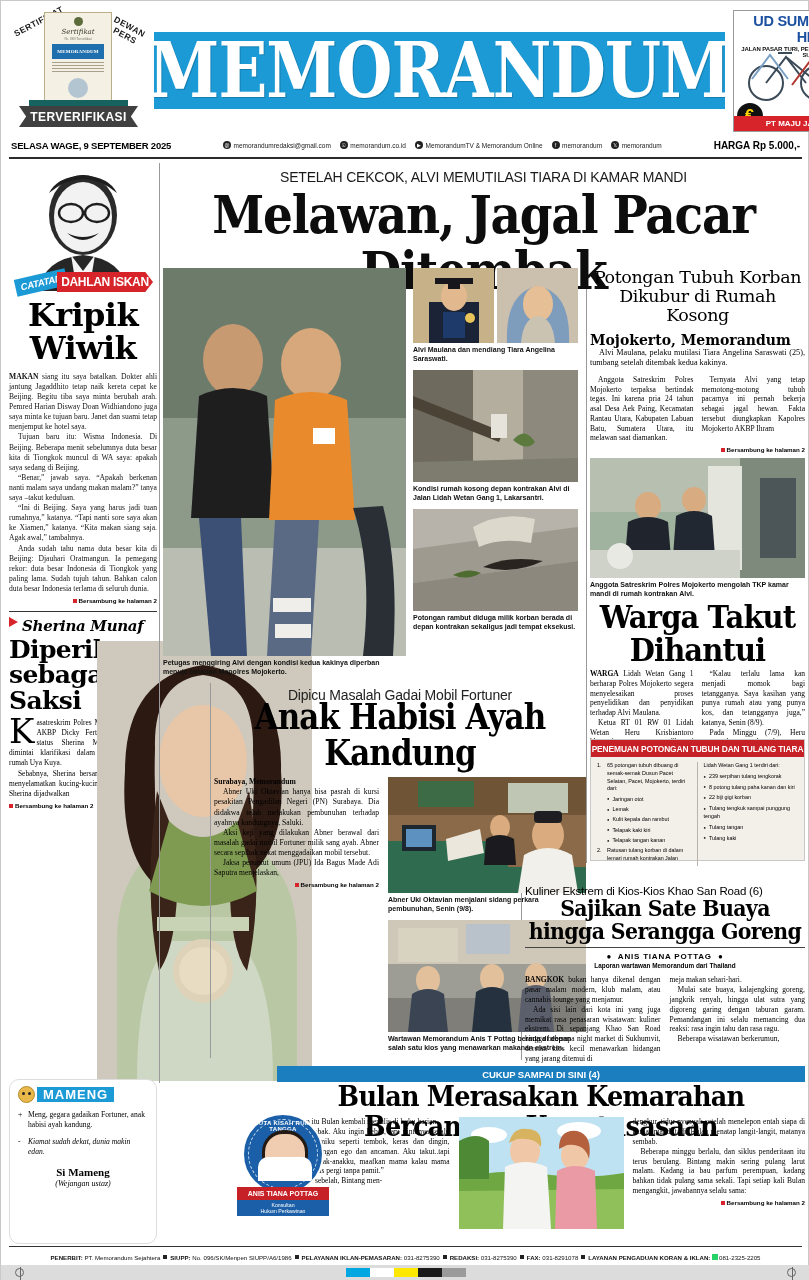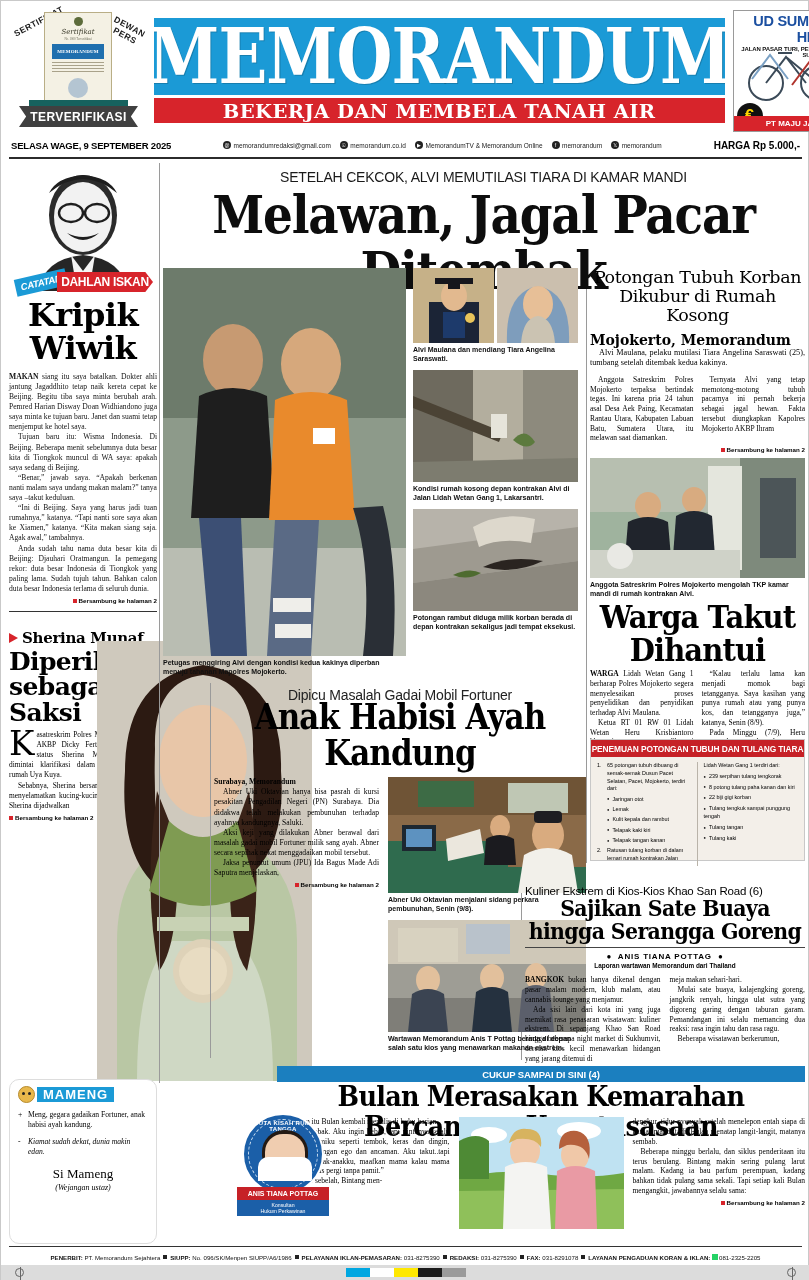--- a/index.html
+++ b/index.html
@@ -127,22 +127,22 @@
   .body-col { font-size:7.6px; line-height:1.33; text-align:justify; color:#131313; margin-top:7px;}
   .body-col p { text-indent: 9px; }
   .body-col p:first-child { text-indent: 0; }
   .body-col b.lead { font-weight:bold; }
   .cont {
     font-family:"Liberation Sans", sans-serif; font-weight:bold; font-size:6.2px;
     text-align:right; margin-top:3px;
   }
   .cont .sq { display:inline-block; width:4px;height:4px;background:#d7242b;margin-right:2px;}
   .sherina-head {
-    display:flex; align-items:center; gap:4px; margin-top:7px;
-    border-top:1px solid #333; padding-top:17px;
+    display:flex; gap:4px; margin-top:7px;
+    border-top:1px solid #333; padding-top:5px;font-style:italic;
   }
   .tri { width:0;height:0;border-left:9px solid #d7242b;border-top:5px solid transparent;border-bottom:5px solid transparent;}
   .sherina-head span { font-family:"DejaVu Serif",serif; font-size:15px; font-weight:bold; letter-spacing:-.3px;}
   .diperiksa { font-family:"DejaVu Serif", serif; font-weight:bold; font-size:25px; line-height:1.02; margin-top:2px; letter-spacing:-.6px;}
   .sherina-body { position:relative; margin-top:5px; font-size:7.4px; line-height:1.32; text-align:justify;}
   .dropcap { float:left; font-family:"DejaVu Serif",serif; font-size:34px; line-height:.78;
     font-weight:normal; padding-right:2px; }
   .sherina-photo {
     position:absolute; left:96px; top:640px; width:215px; height:440px; overflow:hidden;
   }
@@ -156,21 +156,21 @@
   .mameng-logo { display:flex; align-items:center; gap:2px; }
   .mameng-face { width:17px;height:17px;border-radius:50%;background:#e8b84b;border:1px solid #b58a2c;
     position:relative;}
   .mameng-face::before{content:"";position:absolute;left:3px;top:5px;width:3px;height:3px;border-radius:50%;background:#222;}
   .mameng-face::after{content:"";position:absolute;right:3px;top:5px;width:3px;height:3px;border-radius:50%;background:#222;}
   .mameng-word { background:#1b9ad6; color:#fff; font-family:"Liberation Sans",sans-serif;
     font-weight:bold; font-size:13px; padding:0 6px; letter-spacing:1px;}
   .mameng p { font-size:7.6px; line-height:1.32; margin-top:7px; padding-left:10px; position:relative;}
   .mameng p .bullet { position:absolute; left:0; top:0; }
   .mameng .ital { font-style:italic; }
-  .mameng .sign { text-align:center; font-weight:normal; font-size:13px; margin-top:9px;}
+  .mameng .sign { text-align:center; font-weight:bold; font-size:11px; margin-top:9px;}
   .mameng .signsub { text-align:center; font-style:italic; font-size:8px; margin-top:1px;}
 
   
   .kicker-main {
     position:absolute; left:160px; top:168px; width:645px; text-align:center;
     font-family:"Liberation Sans", sans-serif; font-size:14px; letter-spacing:-.2px; color:#1a1a1a;
   }
   .headline-main {
     position:absolute; left:160px; top:186px; width:645px; text-align:center;
     font-family:"DejaVu Serif", serif; font-weight:bold; font-size:47px;
@@ -316,23 +316,20 @@
         </div>
         <div class="cert-stamp"></div>
       </div>
       <div class="ribbon-band"></div>
       <div class="ribbon">TERVERIFIKASI</div>
     </div>
 
     <div class="logo-wrap">
       <div class="logo-blue">
         <span>MEMORANDUM</span>
-      </div>
-      <div class="logo-red">
-        <span>BEKERJA DAN MEMBELA TANAH AIR</span>
       </div>
     </div>
 
     <div class="ad-box">
       <div class="ad-title">UD SUMBER GUNA HIDUP</div>
       <div class="ad-sub">JALAN PASAR TURI, PERTOKOAN SINAR GALAXY B04 SURABAYA</div>
       <div class="ad-bikes">
         <svg width="172" height="66" viewBox="0 0 172 66">
           <g fill="none" stroke="#3b4a58" stroke-width="2">
             <circle cx="32" cy="44" r="17"></circle>

